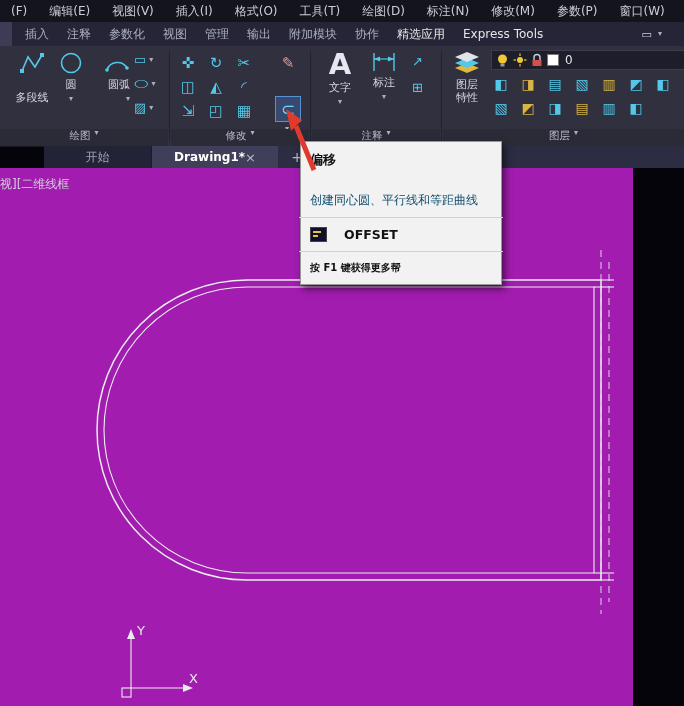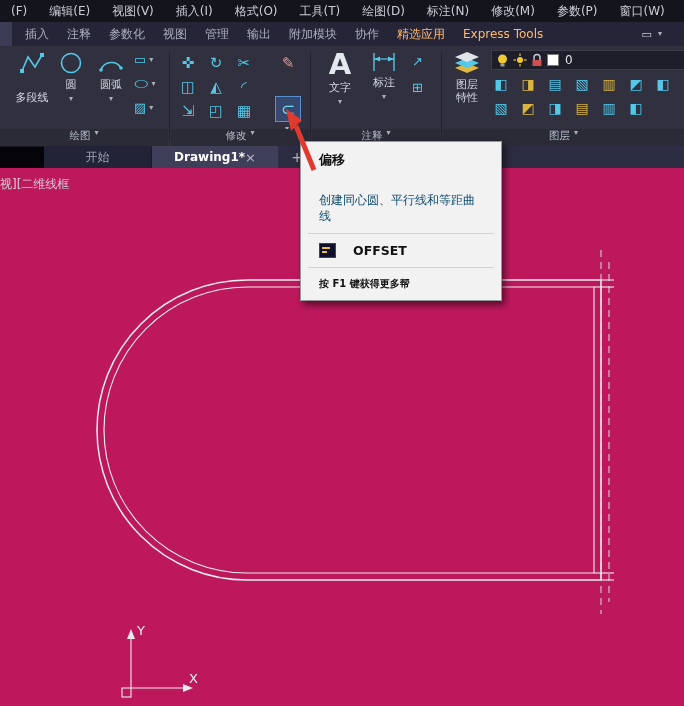--- a/index.html
+++ b/index.html
@@ -9,21 +9,21 @@
   
   .menubar{position:absolute;left:0;top:0;width:684px;height:22px;background:#14141d;
            border-bottom:1px solid #1e1e2a;display:flex;align-items:center;white-space:nowrap;}
   .mi{padding:0 11px;font-size:12px;color:#ccccd6;cursor:default;}
 
   
   .ribbontabs{position:absolute;left:0;top:22px;width:684px;height:24px;background:#252537;
               display:flex;align-items:center;white-space:nowrap;}
   .tabstub{width:12px;height:24px;background:#3c3c55;margin-right:4px;}
   .rtab{padding:0 9px;font-size:12px;color:#a9aebc;line-height:24px;}
-  .rtab.bright{color:#fdba74;}
+  .rtab.bright{color:#e5e5e5;}
   .paneltoggle{margin-left:auto;display:flex;align-items:center;gap:6px;padding-right:22px;color:#c8ccd8;font-size:11px;}
 
   
   .ribbon{position:absolute;left:0;top:46px;width:684px;height:100px;background:#30303e;
           border-bottom:1px solid #191922;}
   .panel{position:absolute;top:0;height:100px;}
   .psep{position:absolute;top:5px;bottom:5px;width:1px;background:#222230;}
   .plabel{position:absolute;left:0;right:0;bottom:0;height:17px;display:flex;align-items:flex-start;
           justify-content:center;gap:4px;font-size:10.5px;color:#b4bac8;background:#2b2b38;}
   .caret{font-size:8px;color:#aab0bf;line-height:1;}
@@ -50,30 +50,30 @@
   .filetabs{position:absolute;left:0;top:146px;width:684px;height:22px;background:#2c2c42;margin-left:44px;}
   .ftab{position:absolute;top:0;height:22px;display:flex;align-items:center;justify-content:center;
         font-size:12px;box-sizing:border-box;}
   .ftab.start{left:0;width:108px;background:#232337;color:#9ea3b5;border-right:1px solid #1a1a28;}
   .ftab.active{left:108px;width:126px;background:#3f3f5a;color:#fff;font-weight:bold;gap:0;}
   .closex{font-weight:normal;color:#b9bdcb;font-size:13px;}
   .addtab{position:absolute;left:243px;top:0;width:20px;height:22px;display:flex;align-items:center;
           justify-content:center;color:#b8b8c4;font-size:14px;}
 
   
-  .canvas{position:absolute;left:0;top:168px;width:684px;height:538px;background:#be185d;}
+  .canvas{position:absolute;left:0;top:168px;width:633px;height:538px;background:#a21caf;}
   .vplabel{position:absolute;left:0;top:8px;font-size:12px;color:#cfd2d8;}
   .ln{stroke:#eceef0;stroke-width:1.5;fill:none;}
   .thin{stroke-width:1.1;}
   .dash{stroke:#d8dade;stroke-width:1;stroke-dasharray:7 5;fill:none;}
   .axis{fill:#e8eaec;font-size:13px;font-family:"DejaVu Sans",sans-serif;}
 
   
   .tooltip{position:absolute;left:300px;top:141px;width:202px;background:#f2f2f2;border:1px solid #979797;
-           box-shadow:3px 4px 7px rgba(0,0,0,.55);padding:9px 18px;box-sizing:border-box;z-index:20;
+           box-shadow:3px 4px 7px rgba(0,0,0,.55);padding:9px 9px;box-sizing:border-box;z-index:20;
            color:#111;}
   .tt-title{font-size:13px;font-weight:bold;}
   .tt-desc{font-size:12px;color:#0c4a6e;margin-top:23px;line-height:1.35;}
   .tt-div{height:1px;background:#d2d2d2;margin:9px -11px;}
   .tt-cmd{display:flex;align-items:center;gap:17px;font-size:12.5px;font-weight:bold;}
   .cmdicon{width:15px;height:13px;background:#10102a;border:1px solid #444;position:relative;}
   .cmdicon::before{content:"";position:absolute;left:2px;top:3px;width:8px;height:2px;background:#e8c23f;}
   .cmdicon::after{content:"";position:absolute;left:2px;top:7px;width:5px;height:2px;background:#e8c23f;}
   .tt-help{font-size:10px;font-weight:bold;}
 
@@ -127,21 +127,21 @@
         </svg>
         <span class="blabel">多段线</span>
       </div>
       <div class="bigbtn" style="left:52px;width:38px;">
         <svg width="26" height="26">
           <circle cx="13" cy="13" r="9.5" fill="none" stroke="#54c8e8" stroke-width="1.6"></circle>
         </svg>
         <span class="blabel">圆</span>
         <span class="caret">▾</span>
       </div>
-      <div class="bigbtn" style="left:92px;width:38px;">
+      <div class="bigbtn" style="left:92px;width:38px;align-items:flex-end;">
         <svg width="26" height="26">
           <path d="M3,20 A11,11 0 0 1 23,18" fill="none" stroke="#54c8e8" stroke-width="1.6"></path>
           <circle cx="3" cy="20" r="1.8" fill="#54c8e8"></circle>
             <circle cx="23" cy="18" r="1.8" fill="#54c8e8"></circle>
         </svg>
         <span class="blabel">圆弧</span>
         <span class="caret">▾</span>
       </div>
       <div class="minirow" style="top:6px;">
         <span>▭</span>

